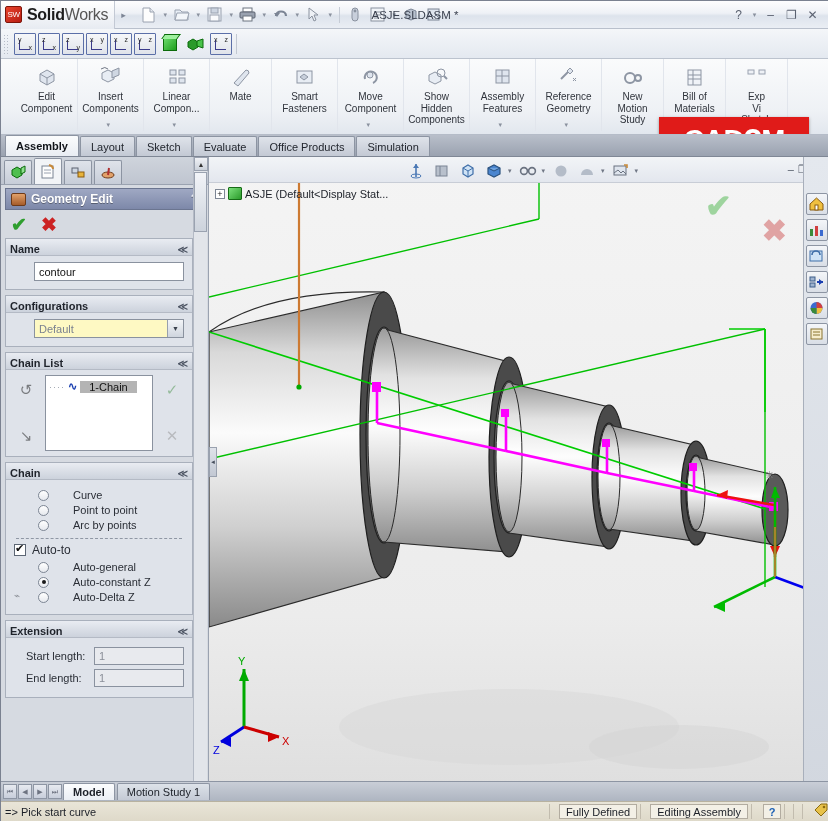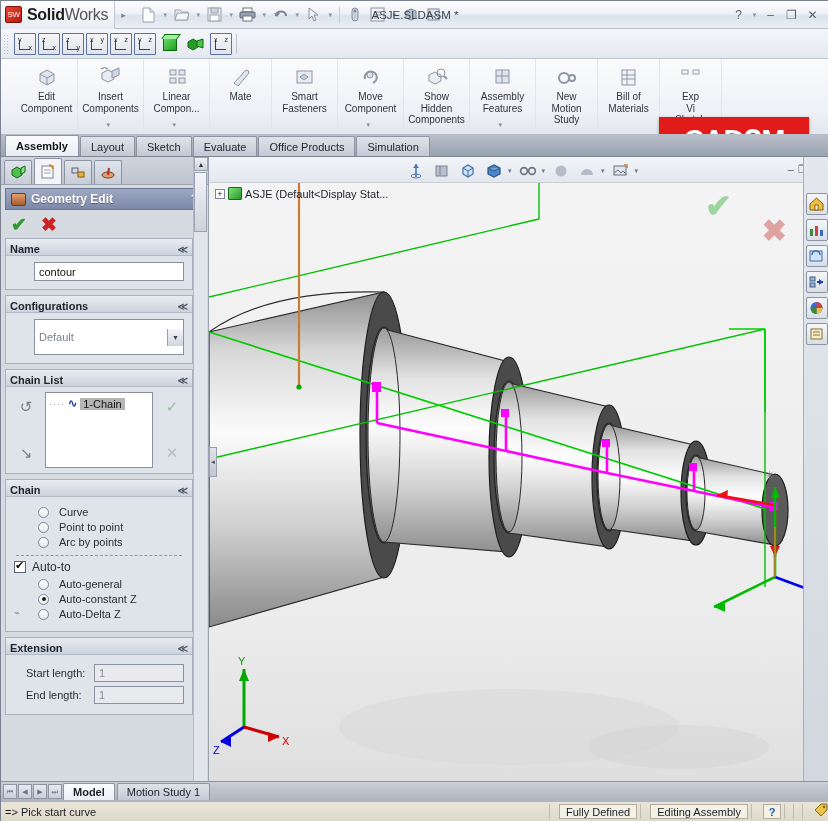--- a/index.html
+++ b/index.html
@@ -177,35 +177,35 @@
     border-bottom:1px solid #b4bac5;
     font-weight:bold; font-size:11px; color:#1f232b;
   }
   .sect-hd .chev { margin-left:auto; color:#4b5362; font-size:10px; }
   .sect-body { padding:6px 8px 8px 8px; }
 
   .tf {
     height:19px; border:1px solid #8a929f; background:#fff;
     display:flex; align-items:center; padding:0 4px; font-size:11px; color:#111;
   }
-  .combo { height:36px; border:1px solid #8a929f; background:#ffffff;
+  .combo { height:19px; border:1px solid #8a929f; background:#fef9c3;
     display:flex; align-items:center; padding:0 0 0 4px; font-size:11px; color:#7b8290; }
   .combo .dd { margin-left:auto; width:16px; height:17px; background:linear-gradient(#f3f5f8,#cfd5de);
     border-left:1px solid #98a0ad; display:flex;align-items:center;justify-content:center; font-size:7px; color:#3b424e;}
 
   .chain-row { display:flex; align-items:stretch; gap:5px; }
   .chain-side { width:28px; display:flex; flex-direction:column; justify-content:space-between; padding:4px 0; align-items:center; }
   .side-btn { width:22px;height:22px; opacity:.45; display:flex;align-items:center;justify-content:center; font-size:15px; }
   .chain-list { flex:1; height:76px; background:#fff; border:1px solid #8a929f; padding:4px 3px; }
   .chain-item { display:flex; align-items:center; font-size:11px; gap:3px; }
   .chain-item .dots { color:#9aa0ab; letter-spacing:1px; font-size:9px; }
   .chain-item .wv { color:#1a3fb0; font-weight:bold; font-size:11px; }
-  .chain-item .nm { background:#b4b4b4; color:#111; padding:0 3px; }
-
-  .radio-line { display:flex; align-items:center; gap:10px; margin:3px 0 3px 26px; font-size:11px; color:#2a2e36; }
+  .chain-item .nm { background:#b4b4b4; color:#111; padding:0 9px; }
+
+  .radio-line { display:flex; align-items:center; gap:24px; margin:3px 0 3px 26px; font-size:11px; color:#2a2e36; }
   .radio { width:11px;height:11px;border-radius:50%;border:1px solid #7d8694; background:linear-gradient(#fff,#e6e9ee); position:relative; }
   .radio.on:after{content:"";position:absolute;left:2.5px;top:2.5px;width:4px;height:4px;border-radius:50%;background:#1a1a1a;}
   .cbx-line { display:flex; align-items:center; gap:6px; margin:4px 0 4px 2px; font-size:12px; color:#2a2e36; }
   .cbx { width:12px;height:12px;border:1px solid #5c6personally; }
   .cbx { width:12px;height:12px;border:1px solid #5c6674; background:#fff; position:relative; }
   .cbx.on:after{content:"✔"; position:absolute; left:0px; top:-3px; font-size:11px; color:#111;}
   .dashes { border-top:1px dashed #8f97a4; margin:7px 4px 4px 4px; height:0; }
 
   .ext-row { display:flex; align-items:center; margin:4px 0; }
   .ext-lbl { width:68px; font-size:11px; color:#2a2e36; line-height:12px; }
@@ -507,20 +507,32 @@
         <svg width="24" height="24" viewBox="0 0 24 24">
             <rect x="5" y="5" width="13" height="13" fill="#dfe5ee" stroke="#8d95a3"></rect>
             <path d="M5 11h13M11 5v13" stroke="#8d95a3"></path>
           </svg>
       </div>
       <span class="rb-lbl">Assembly</span>
       <span class="rb-lbl">Features</span>
       <span class="rb-caret">▾</span>
     </div>
 
+    <div class="rb-item wide">
+      <div class="rb-ico">
+        <svg width="24" height="24" viewBox="0 0 24 24">
+            <path d="M4 14 l9-9" stroke="#8d95a3" stroke-width="2"></path>
+            <path d="M13 3 l3 3 -3 3 -3-3z" fill="#dfe5ee" stroke="#8d95a3"></path>
+            <path d="M16 13 l3 3M19 13 l-3 3" stroke="#8d95a3"></path>
+          </svg>
+      </div>
+      <span class="rb-lbl">Reference</span>
+      <span class="rb-lbl">Geometry</span>
+      <span class="rb-caret">▾</span>
+    </div>
 
     <div class="rb-item">
       <div class="rb-ico">
         <svg width="24" height="22" viewBox="0 0 24 22">
             <circle cx="9" cy="11" r="5" fill="none" stroke="#8d95a3" stroke-width="2"></circle>
             <circle cx="17" cy="11" r="3" fill="none" stroke="#8d95a3" stroke-width="2"></circle>
           </svg>
       </div>
       <span class="rb-lbl">New</span>
       <span class="rb-lbl">Motion</span>

